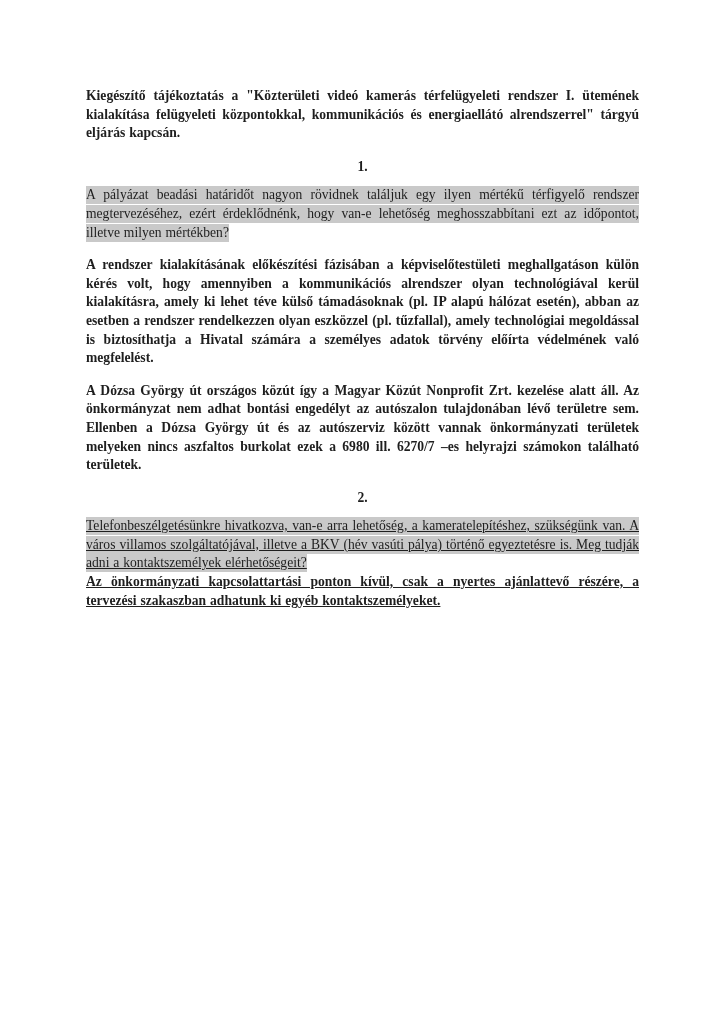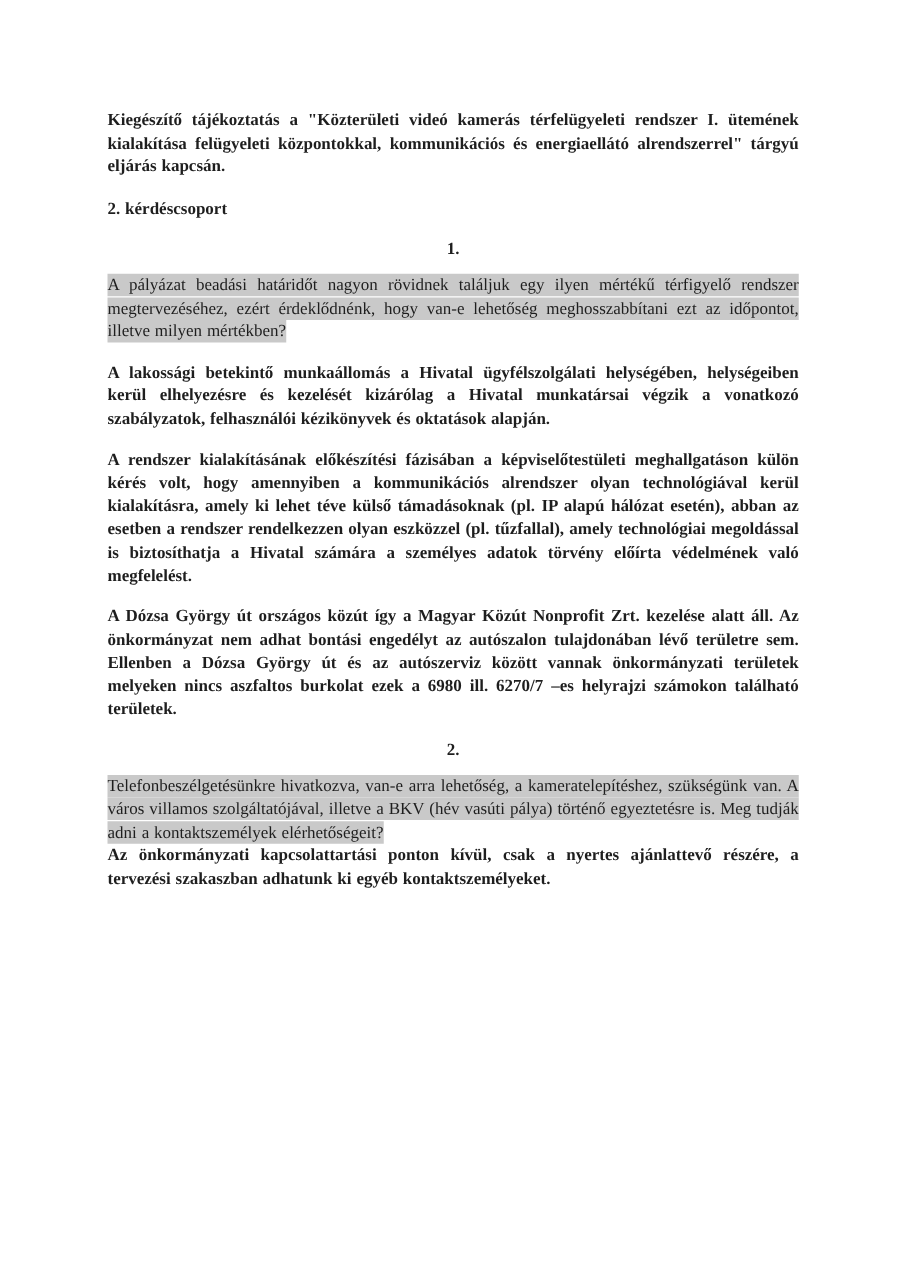--- a/index.html
+++ b/index.html
@@ -38,49 +38,47 @@
     text-align: left !important;
     margin-bottom: 14px !important;
   }
   .section-number {
     font-weight: bold;
     text-align: center !important;
     margin-top: 14px !important;
     margin-bottom: 10px !important;
   }
   .qa { margin-bottom: 14px; }
-  .qa:last-child { margin-bottom: 0; }
+  .qa:last-child { margin-bottom: 0; text-decoration: underline; }
   .question .hl {
     background: #c9c9c9;
     box-decoration-break: clone;
     -webkit-box-decoration-break: clone;
     padding: 1px 0 2px 0;
   }
   .answer {
     font-weight: bold;
   }
 </style>
 </head>
 <body>
 
 <div class="page">
   <div class="content">
 
     <p class="doc-title">Kiegészítő tájékoztatás a "Közterületi videó kamerás térfelügyeleti rendszer I. ütemének kialakítása felügyeleti központokkal, kommunikációs és energiaellátó alrendszerrel" tárgyú eljárás kapcsán.</p>
 
-    <p class="group-heading">2. kérdéscsoport</p>
 
     <p class="section-number">1.</p>
 
     <div class="qa">
       <p class="question"><span class="hl">A pályázat beadási határidőt nagyon rövidnek találjuk egy ilyen mértékű térfigyelő rendszer megtervezéséhez, ezért érdeklődnénk, hogy van-e lehetőség meghosszabbítani ezt az időpontot, illetve milyen mértékben?</span></p>
     </div>
 
     <div class="qa">
-      <p class="answer">A lakossági betekintő munkaállomás a Hivatal ügyfélszolgálati helységében, helységeiben kerül elhelyezésre és kezelését kizárólag a Hivatal munkatársai végzik a vonatkozó szabályzatok, felhasználói kézikönyvek és oktatások alapján.</p>
     </div>
 
     <div class="qa">
       <p class="answer">A rendszer kialakításának előkészítési fázisában a képviselőtestületi meghallgatáson külön kérés volt, hogy amennyiben a kommunikációs alrendszer olyan technológiával kerül kialakításra, amely ki lehet téve külső támadásoknak (pl. IP alapú hálózat esetén), abban az esetben a rendszer rendelkezzen olyan eszközzel (pl. tűzfallal), amely technológiai megoldással is biztosíthatja a Hivatal számára a személyes adatok törvény előírta védelmének való megfelelést.</p>
     </div>
 
     <div class="qa">
       <p class="answer">A Dózsa György út országos közút így a Magyar Közút Nonprofit Zrt. kezelése alatt áll. Az önkormányzat nem adhat bontási engedélyt az autószalon tulajdonában lévő területre sem. Ellenben a Dózsa György út és az autószerviz között vannak önkormányzati területek melyeken nincs aszfaltos burkolat ezek a 6980 ill. 6270/7 –es helyrajzi számokon található területek.</p>
     </div>
 

